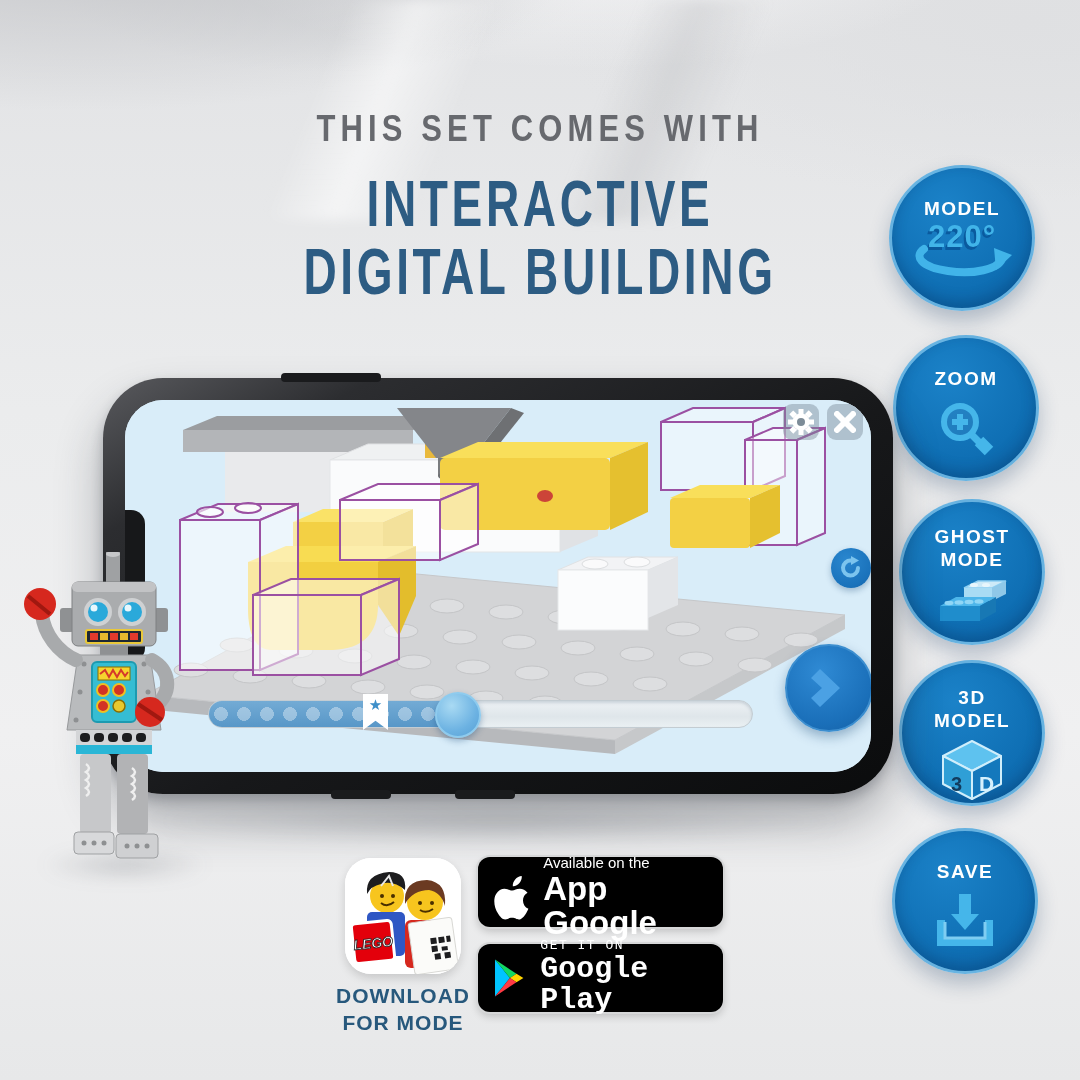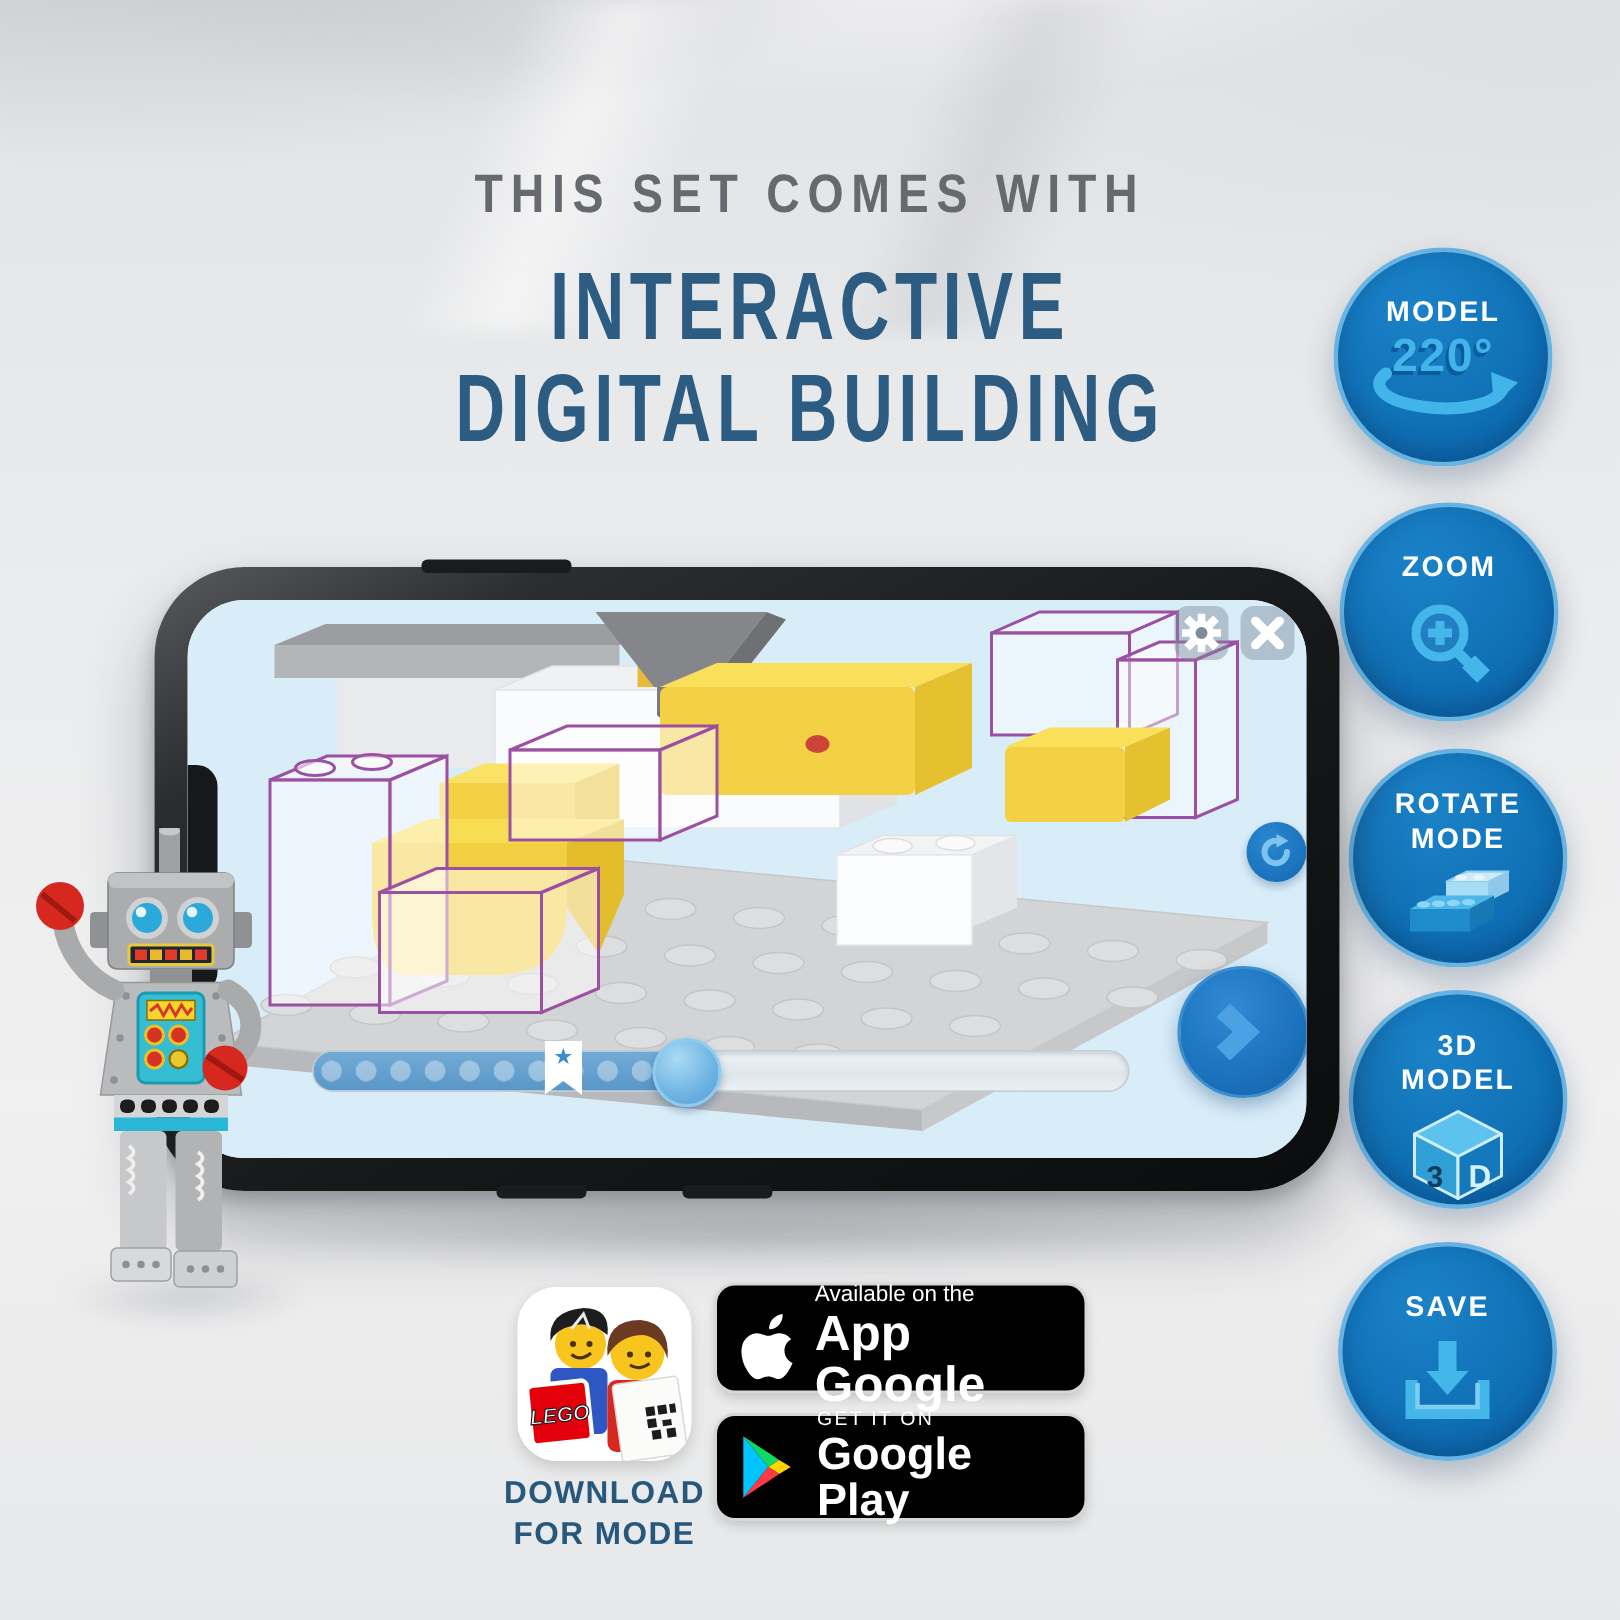--- a/index.html
+++ b/index.html
@@ -83,21 +83,21 @@
 
   
   .app-icon { position:absolute; left:345px; top:858px; width:116px; height:116px; border-radius:26px;
     background:#fff; box-shadow:0 4px 10px rgba(0,0,0,.15); overflow:hidden; z-index:2; }
   .download-text { position:absolute; left:315px; top:982px; width:176px; text-align:center;
     color:#27587c; font-weight:bold; font-size:21px; letter-spacing:1px; line-height:1.3; z-index:2; }
   .store-badge { position:absolute; left:478px; width:245px; background:#000; border-radius:12px;
     box-shadow: 0 0 0 2px #d6d7d8, 0 4px 9px rgba(0,0,0,.2);
     display:flex; align-items:center; color:#fff; z-index:2; }
   .store-badge.apple { top:857px; height:70px; padding:12px 14px 0 16px; }
-  .store-badge.google { top:944px; height:68px; padding:0 10px 0 12px; }
+  .store-badge.google { top:944px; height:68px; padding:0 10px 0 12px;font-family:Liberation Mono, monospace; }
   .sb-text { margin-left:12px; display:flex; flex-direction:column; justify-content:center; }
   .sb-tag { font-size:15px; line-height:1.1; }
   .sb-tag.caps { font-size:13px; letter-spacing:1.5px; }
   .sb-name { font-size:33px; font-weight:bold; line-height:1.05; letter-spacing:0; }
   .sb-name.gp { font-size:30px; }
 
   .reflection { position:absolute; pointer-events:none; filter:blur(9px); border-radius:50%; }
   .refl-phone { left:140px; top:798px; width:720px; height:46px;
     background: radial-gradient(ellipse, rgba(80,86,95,.25), transparent 70%); }
   .refl-robot { left:40px; top:852px; width:170px; height:26px;
@@ -129,21 +129,21 @@
     <svg class="f-icon" width="66" height="64" viewBox="0 0 66 64">
       <circle cx="27" cy="25" r="16" fill="rgba(255,255,255,.06)" stroke="#45b6ea" stroke-width="6"></circle>
       <rect x="19" y="22" width="16" height="6" fill="#45b6ea"></rect>
       <rect x="24" y="17" width="6" height="16" fill="#45b6ea"></rect>
       <line x1="38" y1="37" x2="47" y2="46" stroke="#45b6ea" stroke-width="7"></line>
       <line x1="46" y1="44" x2="56" y2="54" stroke="#45b6ea" stroke-width="12"></line>
     </svg>
   </div>
 
   <div class="feature" style="left:899px; top:499px;">
-    <div class="f-title tight"><span>ROTATE</span><br><span>MODE</span></div>
+    <div class="f-title tight"><span>GHOST</span><br><span>MODE</span></div>
     <svg class="f-icon" width="80" height="52" viewBox="0 0 80 52">
       <polygon points="32,10 60,10 74,3 46,3" fill="#cdeaf8" stroke="#8fd0f2" stroke-width="1.5"></polygon>
       <rect x="32" y="10" width="28" height="13" fill="#a8dcf4"></rect>
       <polygon points="60,10 74,3 74,16 60,23" fill="#8fc8e8"></polygon>
       <ellipse cx="42" cy="7" rx="4" ry="2" fill="#e8f6fc"></ellipse>
         <ellipse cx="54" cy="7" rx="4" ry="2" fill="#e8f6fc"></ellipse>
       <polygon points="8,28 48,28 64,19 24,19" fill="#4db6ea"></polygon>
       <rect x="8" y="28" width="40" height="15" fill="#1f8dcc"></rect>
       <polygon points="48,28 64,19 64,34 48,43" fill="#1878b4"></polygon>
       <ellipse cx="17" cy="25" rx="4.5" ry="2.2" fill="#8fd6f6"></ellipse>

